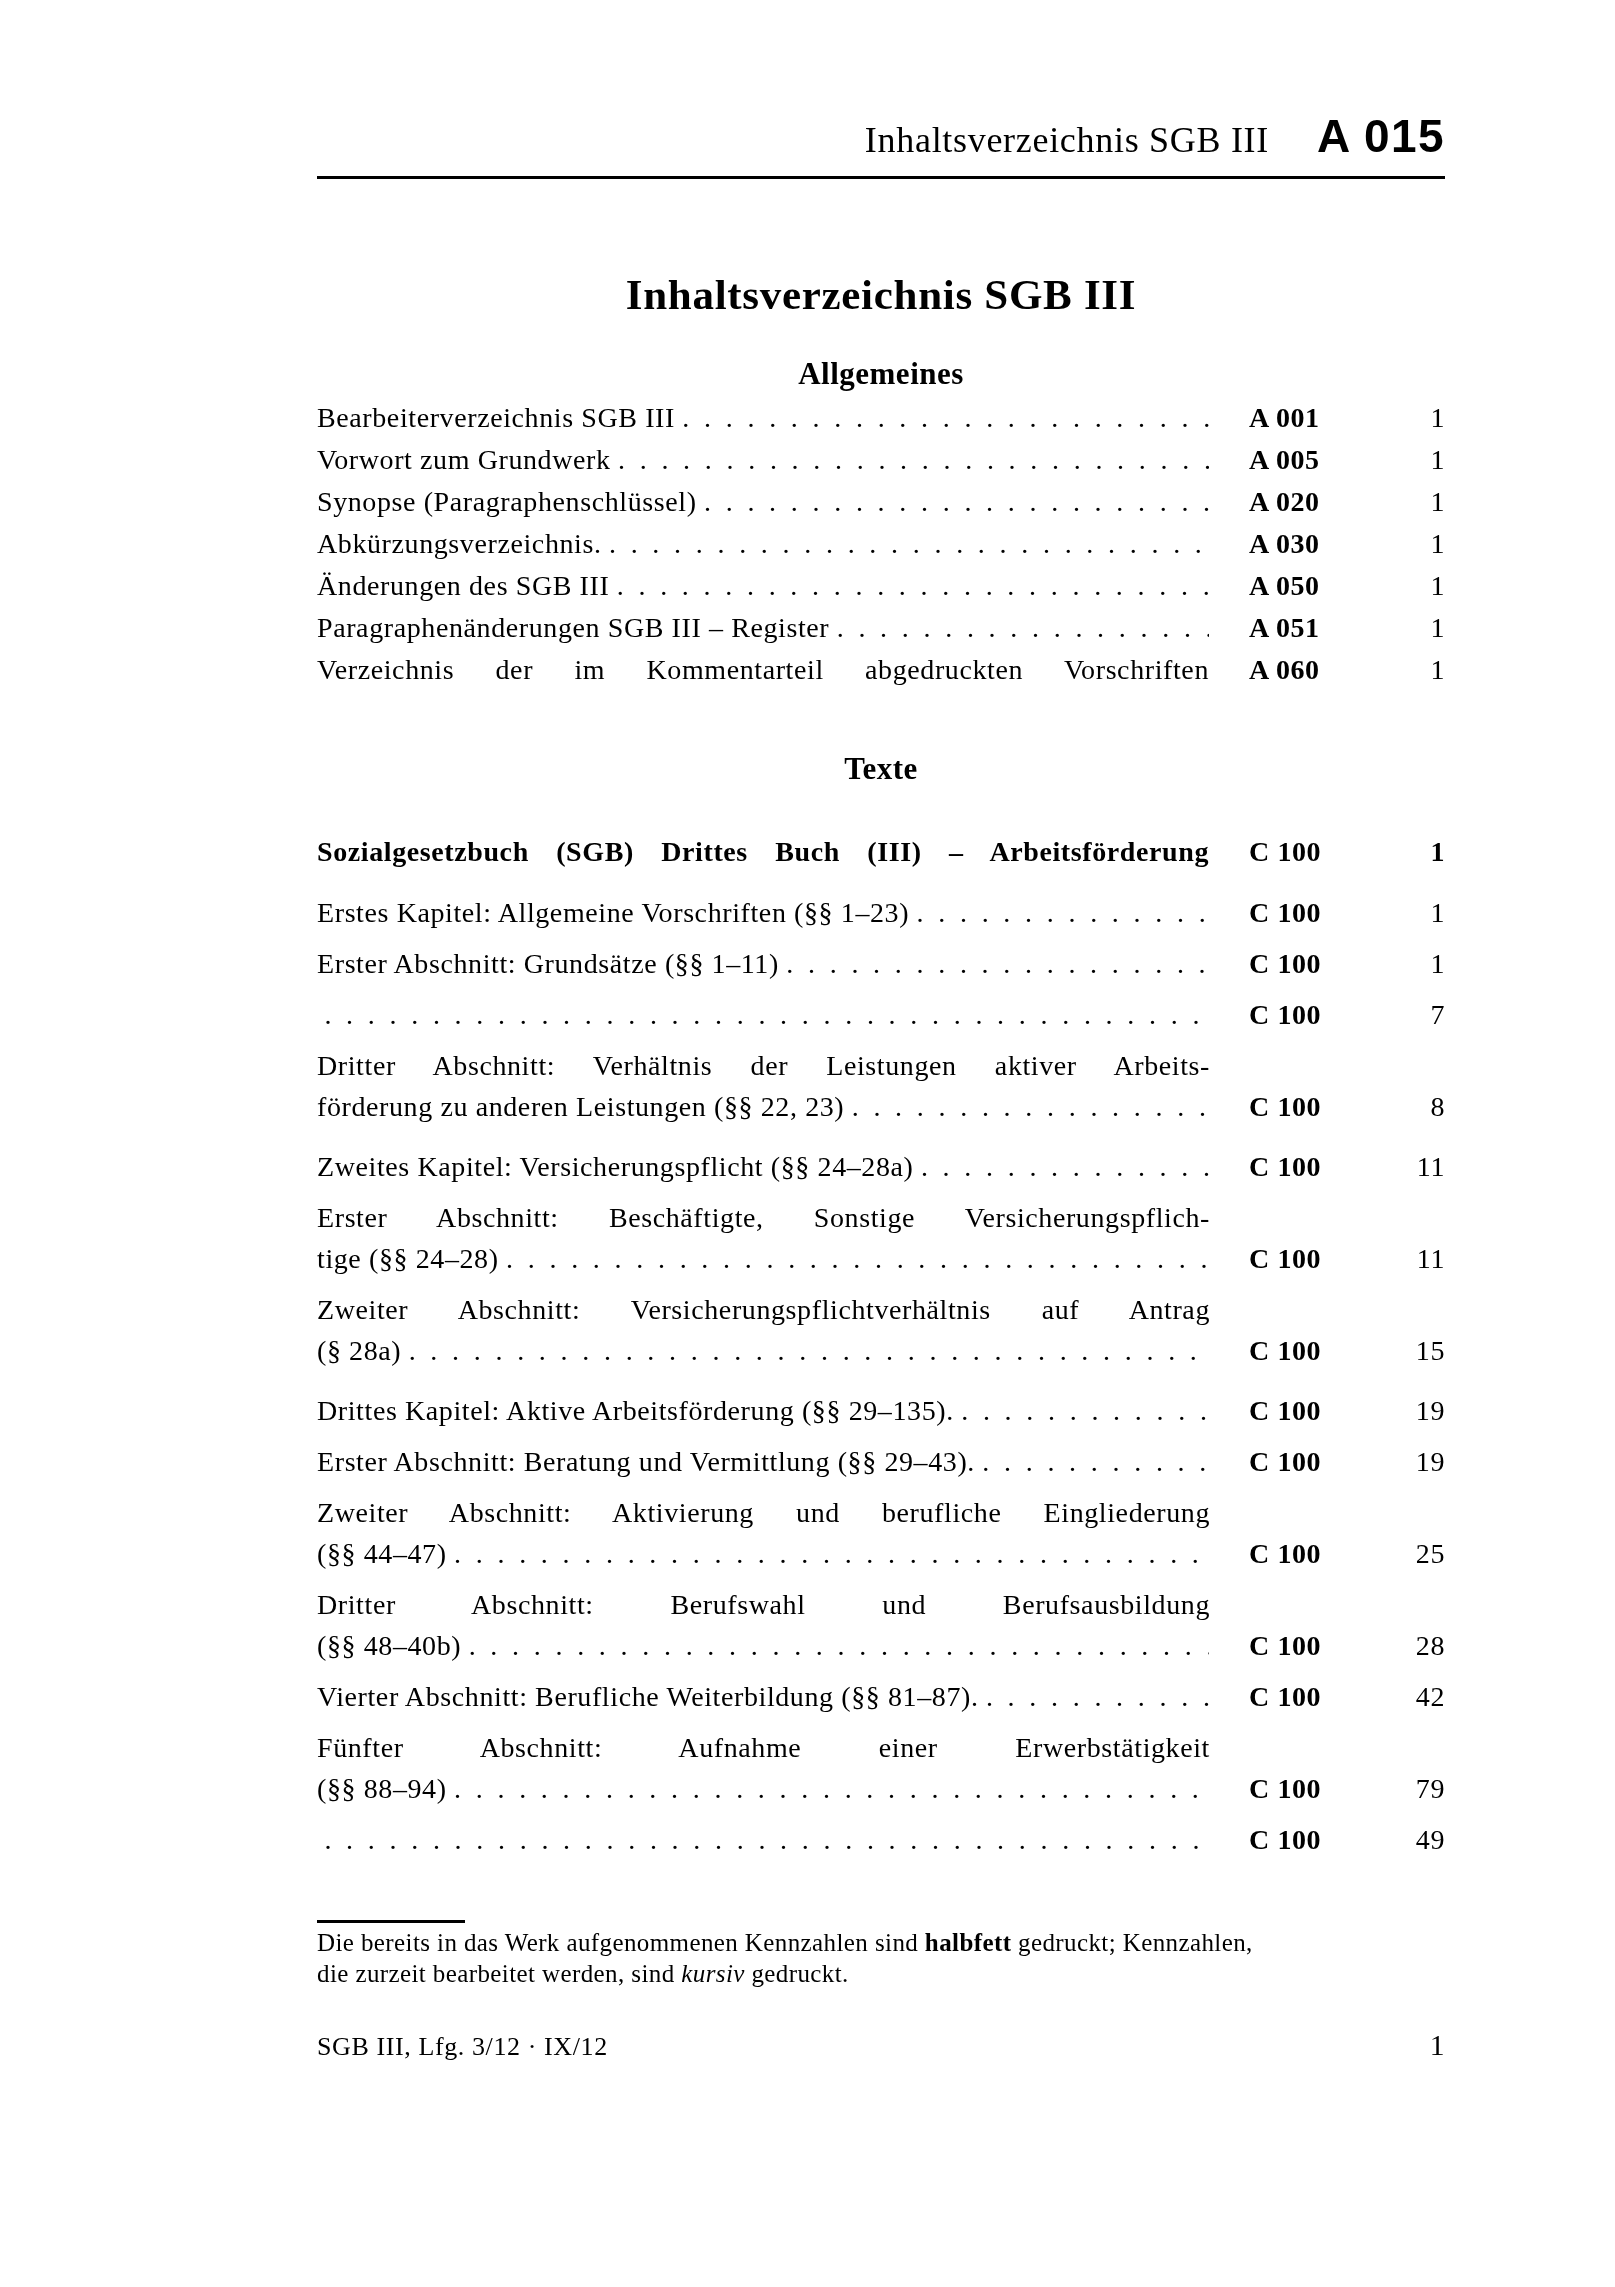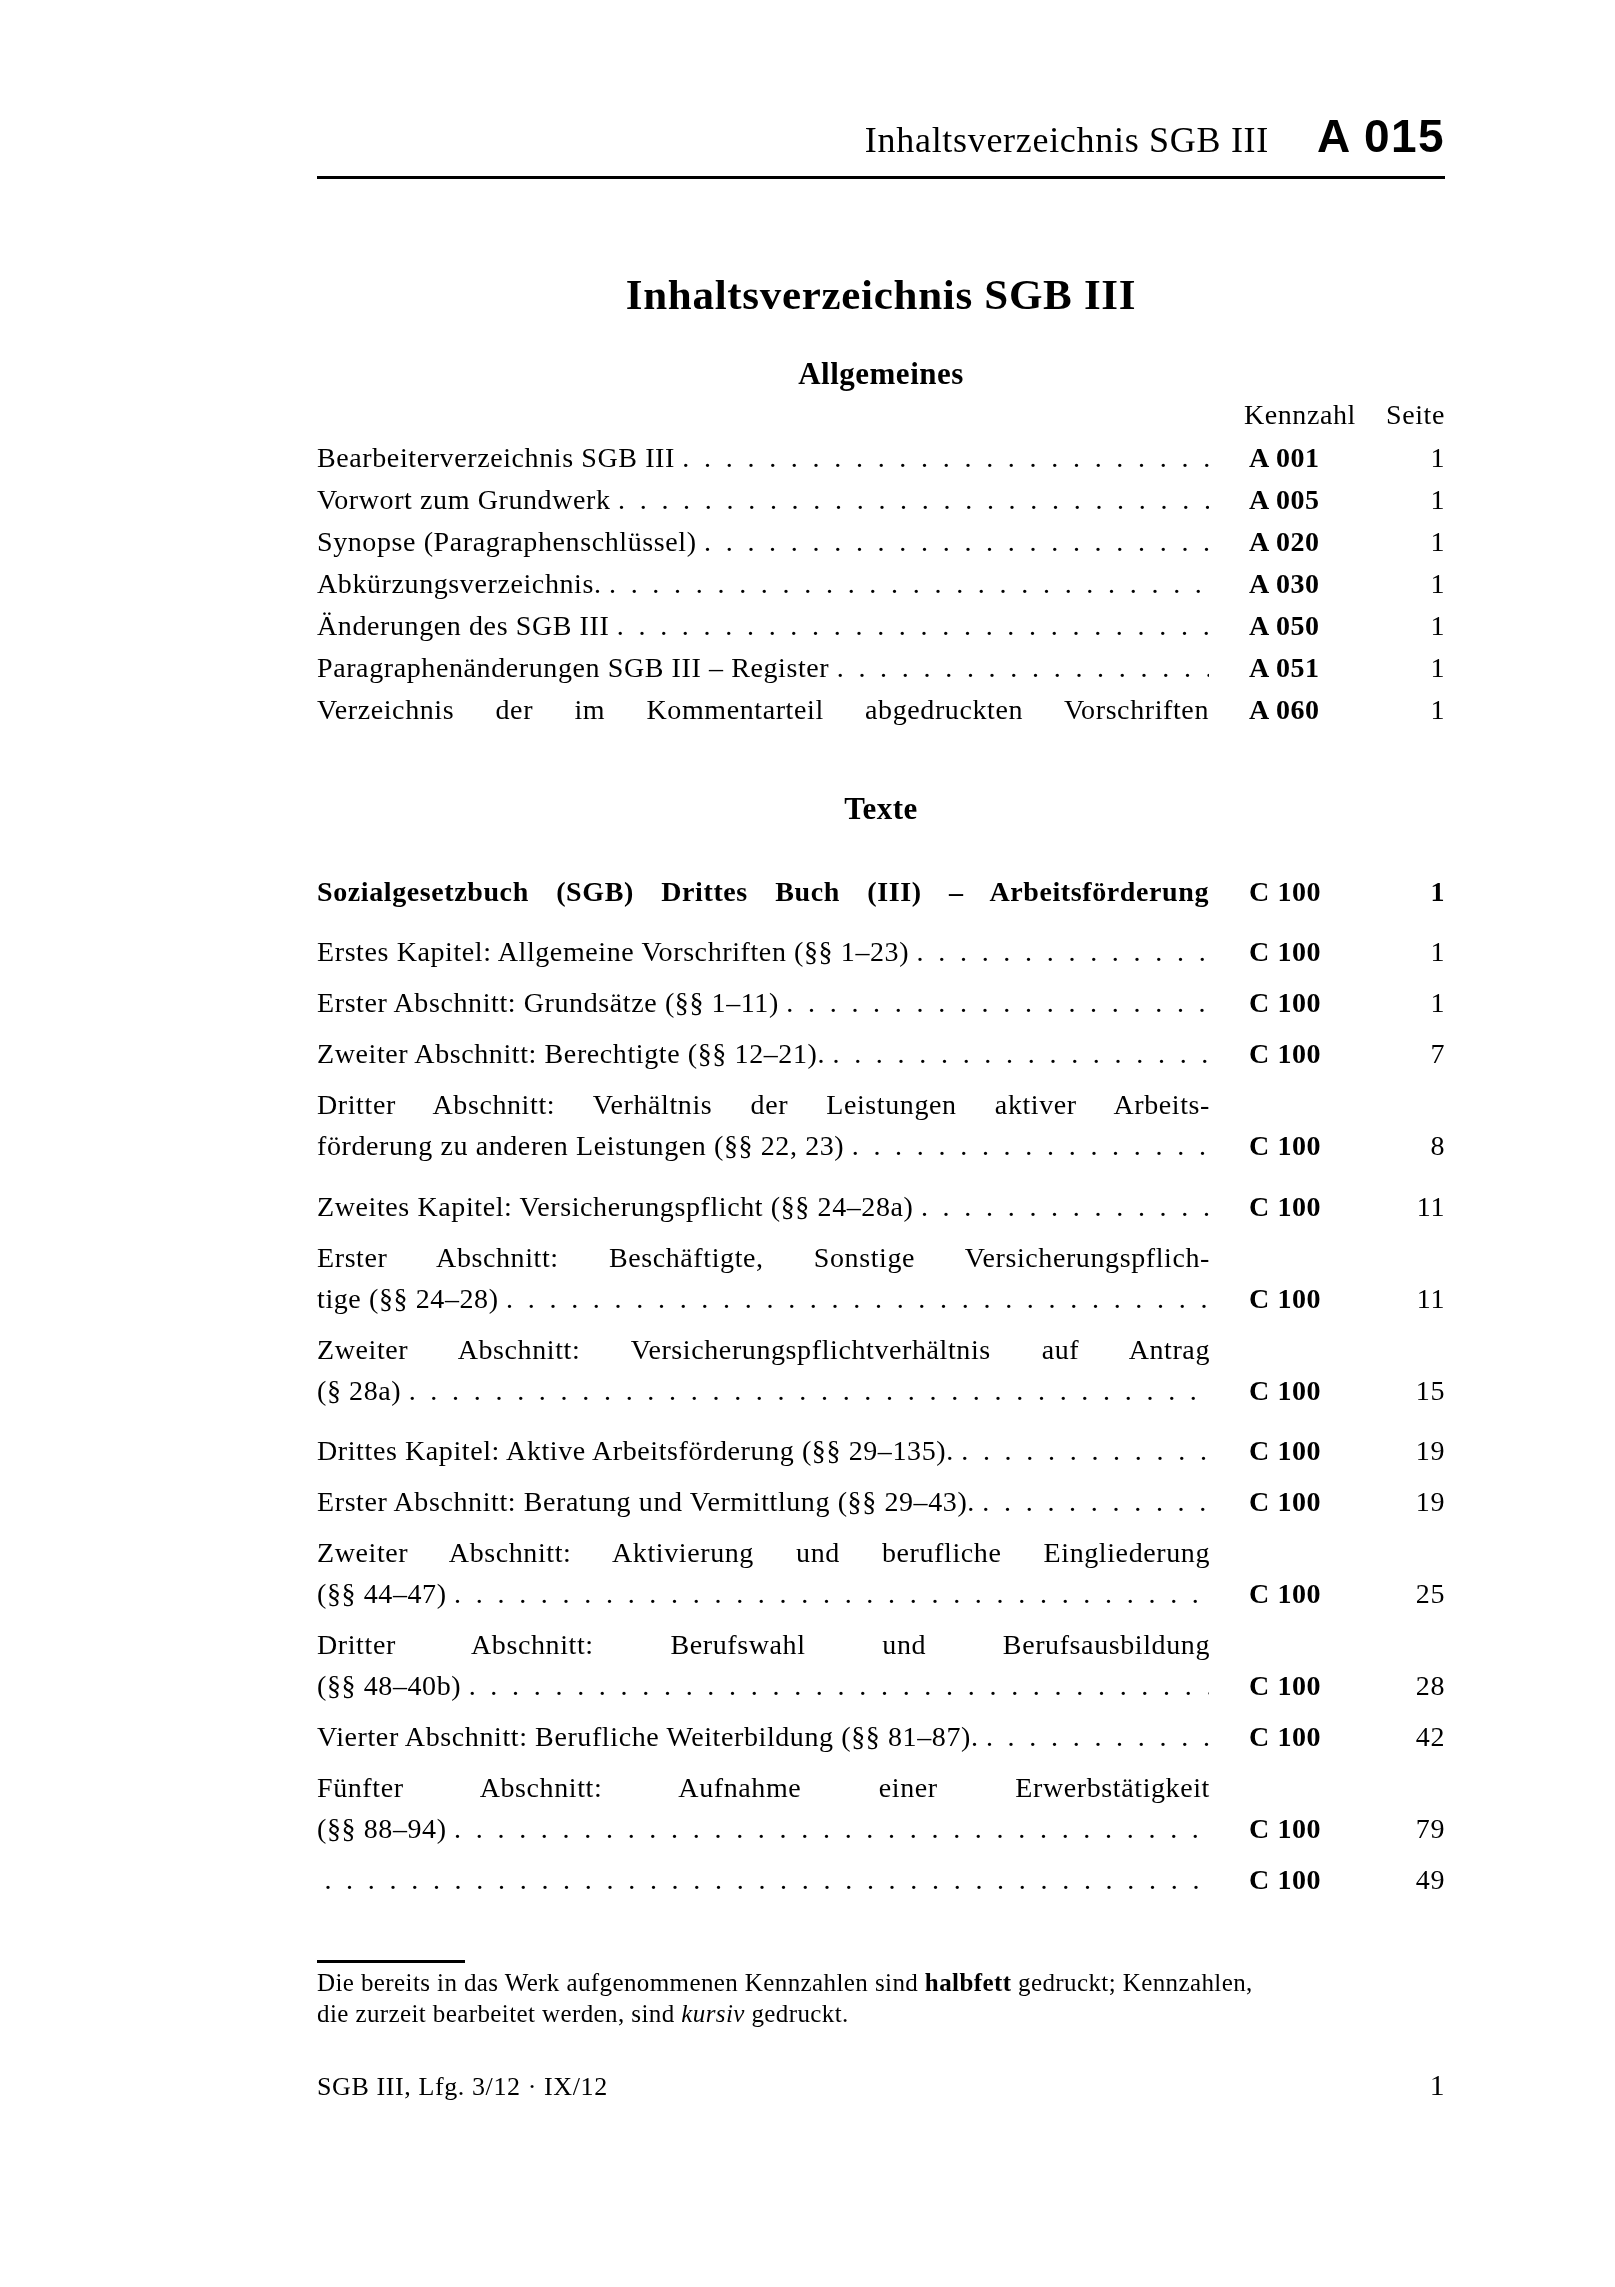--- a/index.html
+++ b/index.html
@@ -153,24 +153,20 @@
   <div class="page-head">
     <span class="page-head-title">Inhaltsverzeichnis SGB III</span>
     <span class="page-head-code">A 015</span>
   </div>
   <div class="head-rule"></div>
 
   <div class="main-title">Inhaltsverzeichnis SGB III</div>
 
   <div class="sec-head allg">Allgemeines</div>
 
-  <div class="colhead">
-    <span class="kz-head">Kennzahl</span>
-    <span class="seite-head">Seite</span>
-  </div>
 
   <div class="toc allg-entries" id="allg-entries">
       <div class="entry">
         <div class="row line">
           <div class="row-main">
             <span class="entry-text">Bearbeiterverzeichnis SGB III</span>
             <span class="leader">. . . . . . . . . . . . . . . . . . . . . . . . . . . . . . . . . . . . . . . . . . . . . . . . . . . . . . . . . . . . . . . . . . . . . . . . . . . . . . . . . . . . . . . . . . . . . . . . . . . . . . . . . . . . . . . . . . . . . . . . </span>
           </div>
           <span class="kz">A 001</span>
           <span class="pg">1</span>
@@ -268,21 +264,20 @@
               <span class="entry-text">Erster Abschnitt: Grundsätze (§§ 1–11)</span>
               <span class="leader">. . . . . . . . . . . . . . . . . . . . . . . . . . . . . . . . . . . . . . . . . . . . . . . . . . . . . . . . . . . . . . . . . . . . . . . . . . . . . . . . . . . . . . . . . . . . . . . . . . . . . . . . . . . . . . . . . . . . . . . . </span>
             </div>
             <span class="kz">C 100</span>
             <span class="pg">1</span>
           </div>
         </div>
         <div class="entry">
           <div class="row line">
             <div class="row-main">
-              <span class="entry-text">Zweiter Abschnitt: Berechtigte (§§ 12–21).</span>
               <span class="leader">. . . . . . . . . . . . . . . . . . . . . . . . . . . . . . . . . . . . . . . . . . . . . . . . . . . . . . . . . . . . . . . . . . . . . . . . . . . . . . . . . . . . . . . . . . . . . . . . . . . . . . . . . . . . . . . . . . . . . . . . </span>
             </div>
             <span class="kz">C 100</span>
             <span class="pg">7</span>
           </div>
         </div>
         <div class="entry">
           <div class="wrap-line line">Dritter Abschnitt: Verhältnis der Leistungen aktiver Arbeits-</div>
           <div class="row line">
             <div class="row-main">

